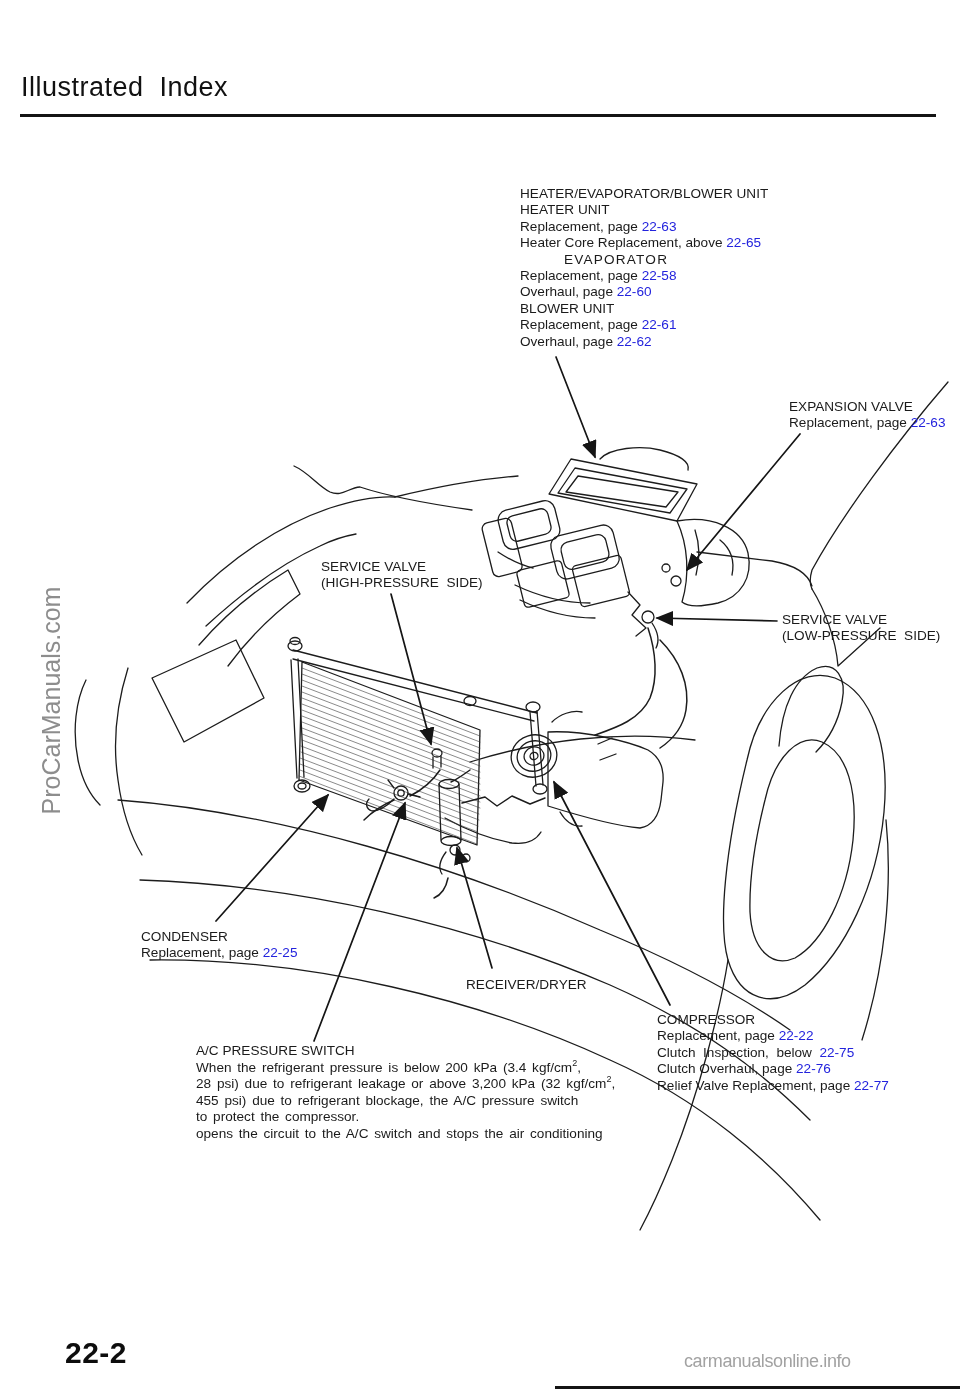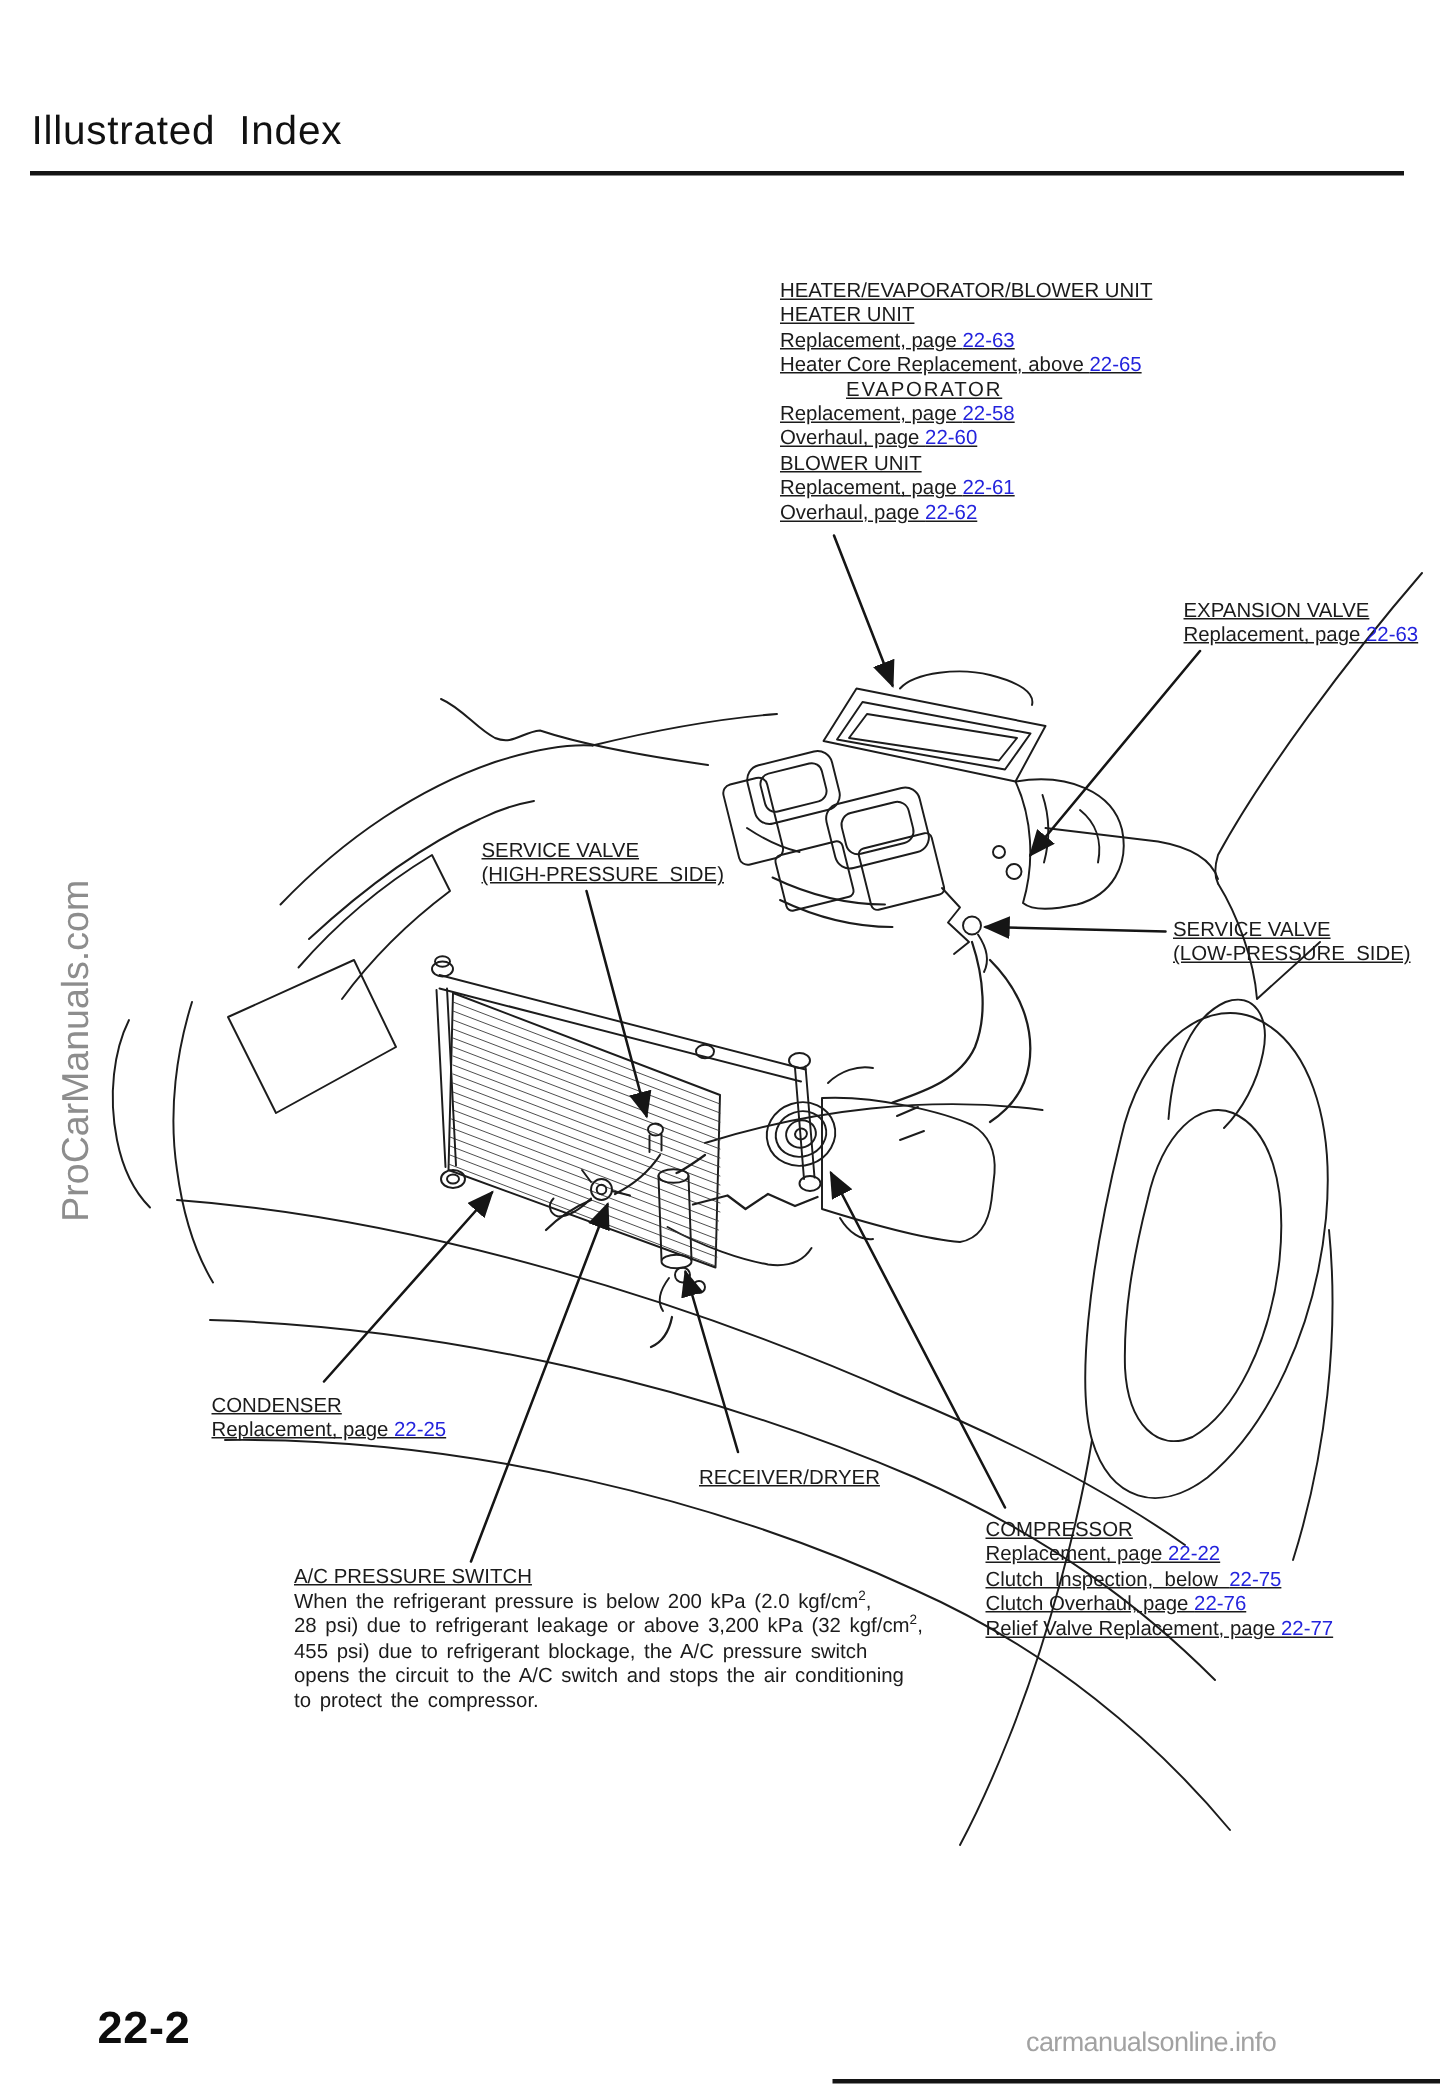--- a/index.html
+++ b/index.html
@@ -6,21 +6,21 @@
   body{width:960px;height:1391px;position:relative;overflow:hidden;
        font-family:"Liberation Sans","DejaVu Sans",sans-serif;color:#161616;}
   .abs{position:absolute;}
   
   #page-title{left:21px;top:72px;font-size:27px;letter-spacing:.5px;white-space:pre;color:#111;}
   #top-rule{left:20px;top:114px;width:916px;height:3px;background:#141414;}
   
   #diagram{left:0;top:0;width:960px;height:1391px;}
   
   .lblock{position:absolute;font-size:13.6px;line-height:16.4px;color:#1b1b1b;}
-  .lbl-line{white-space:pre;text-decoration:underline;}
+  .lbl-line{white-space:pre;}
   .lbl-line .plink{color:#2323dd;cursor:pointer;}
   .wide{letter-spacing:1.2px;margin-left:44px;}
   
   #acs-body{position:absolute;left:196px;top:1060px;font-size:13.6px;line-height:16.4px;color:#1b1b1b;}
   .para-line{white-space:pre;word-spacing:2px;}
   .para-line sup{font-size:9px;line-height:0;}
   
   #page-number{left:21px;top:1336px;font-size:30px;font-weight:bold;letter-spacing:.5px;color:#0d0d0d;margin-left:44px;}
   #bottom-watermark{left:684px;top:1351px;font-size:18px;color:#a2a2a2;letter-spacing:-.4px;}
   #bottom-rule{left:555px;top:1386px;width:405px;height:3px;background:#141414;}
@@ -206,23 +206,23 @@
     <div class="lbl-line"><span>COMPRESSOR</span></div>
     <div class="lbl-line"><span>Replacement, page </span><span class="plink">22-22</span></div>
     <div class="lbl-line"><span>Clutch  Inspection,  below  </span><span class="plink">22-75</span></div>
     <div class="lbl-line"><span>Clutch Overhaul, page </span><span class="plink">22-76</span></div>
     <div class="lbl-line"><span>Relief Valve Replacement, page </span><span class="plink">22-77</span></div>
   </div>
 <div class="lblock" style="left:196px;top:1043px">
   <div class="lbl-line">A/C PRESSURE SWITCH</div>
 </div>
 <div id="acs-body">
-    <div class="para-line"><span>When the refrigerant pressure is below 200 kPa (2.0 kgf/cm</span><sup>2</sup><span>,</span></div>
+    <div class="para-line"><span>When the refrigerant pressure is below 200 kPa (3.4 kgf/cm</span><sup>2</sup><span>,</span></div>
     <div class="para-line"><span>28 psi) due to refrigerant leakage or above 3,200 kPa (32 kgf/cm</span><sup>2</sup><span>,</span></div>
     <div class="para-line"><span>455 psi) due to refrigerant blockage, the A/C pressure switch</span></div>
+    <div class="para-line"><span>to protect the compressor.</span></div>
     <div class="para-line"><span>opens the circuit to the A/C switch and stops the air conditioning</span></div>
-    <div class="para-line"><span>to protect the compressor.</span></div>
   </div>
 
 <div class="abs" id="page-number">22-2</div>
 <div class="abs" id="bottom-watermark">carmanualsonline.info</div>
 <div class="abs" id="bottom-rule"></div>
 <div class="abs" id="side-watermark">ProCarManuals.com</div>
 
 </body></html>

